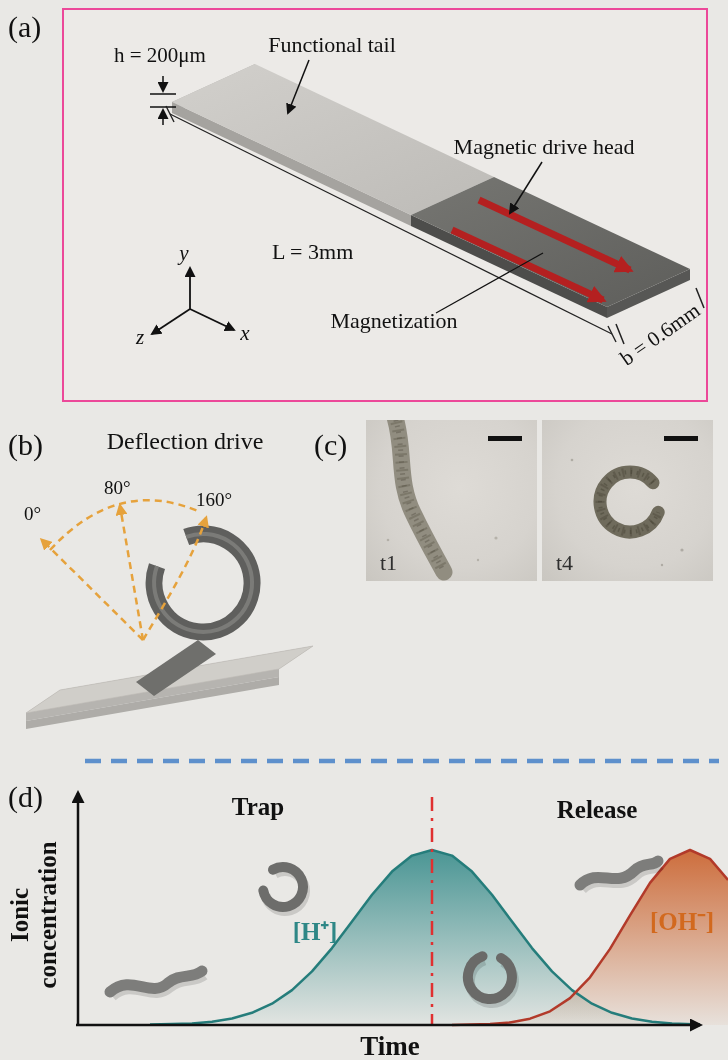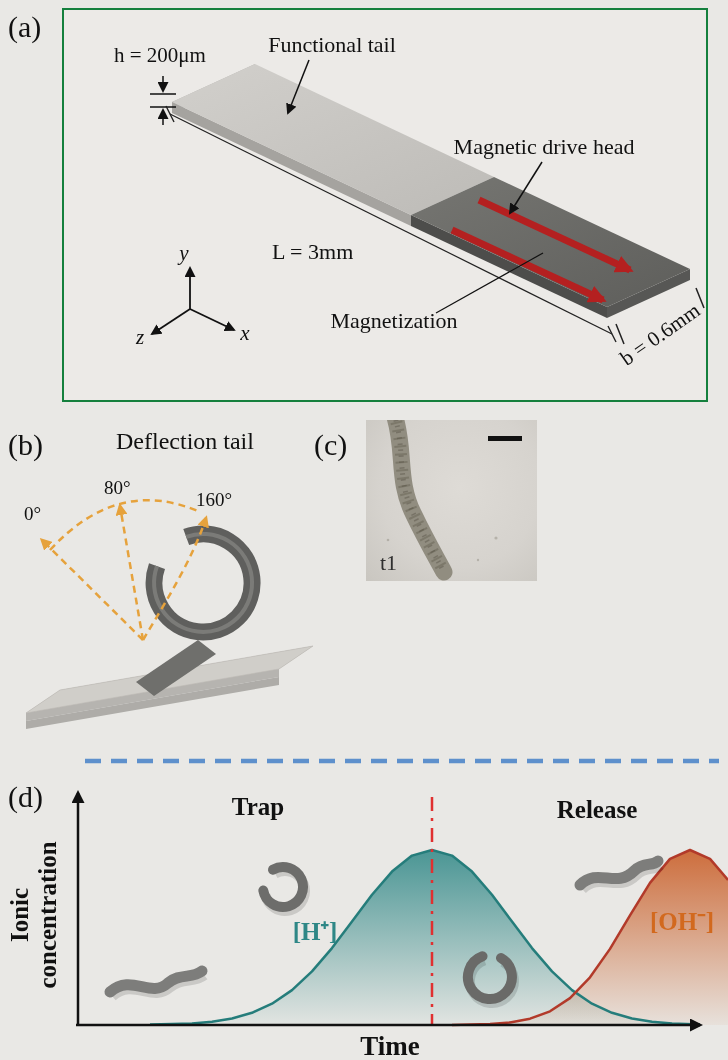--- a/index.html
+++ b/index.html
@@ -1,20 +1,20 @@
 <!DOCTYPE html>
 <html><head>
 <meta charset="utf-8">
 <style>
   html,body{margin:0;padding:0;background:#e9e8e5;}
   #figure{position:relative;width:728px;height:1060px;background:#e9e8e5;overflow:hidden;
           font-family:"Liberation Serif",serif;color:#111;}
   .panel-letter{position:absolute;font-size:30px;color:#111;line-height:1;}
   #panel-a-box{position:absolute;left:62px;top:8px;width:642px;height:390px;
-               border:2px solid #15803d;background:#eceae7;}
+               border:2px solid #ec4899;background:#eceae7;}
   #panel-b-title{position:absolute;left:70px;top:428px;width:230px;text-align:center;
                  font-size:24px;color:#111;}
   #panel-c-grid{position:absolute;left:366px;top:420px;width:347px;height:327px;
                 display:grid;grid-template-columns:171px 171px;grid-template-rows:161px 161px;gap:5px;}
   .micrograph{position:relative;background:radial-gradient(circle at 55% 42%, #dedbd6 0%, #d6d3ce 60%, #c9c6c0 100%);}
   .micrograph svg{display:block;}
   svg text{font-family:"Liberation Serif",serif;}
   .abs{position:absolute;}
 </style>
 </head>
@@ -92,21 +92,21 @@
         <line x1="126" y1="299" x2="170" y2="320" stroke="#111" stroke-width="1.8" marker-end="url(#arrowBlack)"></line>
         <line x1="126" y1="299" x2="88" y2="324" stroke="#111" stroke-width="1.8" marker-end="url(#arrowBlack)"></line>
         <text x="120" y="250" font-size="21" font-style="italic" text-anchor="middle" fill="#111">y</text>
         <text x="181" y="330" font-size="21" font-style="italic" text-anchor="middle" fill="#111">x</text>
         <text x="76" y="334" font-size="21" font-style="italic" text-anchor="middle" fill="#111">z</text>
       </g>
     </svg>
   </div>
 
   <div class="panel-letter" style="left:8px;top:430px;">(b)</div>
-  <div id="panel-b-title">Deflection tail</div>
+  <div id="panel-b-title">Deflection drive</div>
 
   <svg class="abs" style="left:8px;top:468px;" width="330" height="292" viewBox="0 0 330 292">
     <defs>
       <marker id="arrowOrange" markerUnits="userSpaceOnUse" markerWidth="13" markerHeight="12" refX="9" refY="6" orient="auto">
         <path d="M0,0 L12,6 L0,12 Z" fill="#e6a23c"></path>
       </marker>
     </defs>
 
     <g>
       <polygon points="18,253 271,209 271,217 18,261" fill="#aeaca8"></polygon>
@@ -148,20 +148,36 @@
             <circle cx="112" cy="140" r="1.2"></circle>
             <circle cx="22" cy="120" r="1.3"></circle>
         </g>
         <rect x="122" y="16" width="34" height="5" fill="#111"></rect>
         <text x="14" y="150" font-size="22" fill="#2f2f2f">t1</text>
       </svg>
     </div>
 
 
 
+    <div class="micrograph">
+      <svg width="171" height="161" viewBox="0 0 171 161">
+        <g>
+          <path d="M111,62.7 A30,30 0 1 0 116.2,92.3" fill="none" stroke="#6f6b5c" stroke-width="13" stroke-linecap="round"></path>
+          <path d="M111,62.7 A30,30 0 1 0 116.2,92.3" fill="none" stroke="#4d4a3b" stroke-width="9" stroke-dasharray="2 6" opacity="0.45"></path>
+          <path d="M111,62.7 A30,30 0 1 0 116.2,92.3" fill="none" stroke="#3e3b2e" stroke-width="4" stroke-dasharray="1.5 4.5" opacity="0.4"></path>
+        </g>
+        <g fill="#87837a" opacity="0.5">
+          <circle cx="140" cy="130" r="1.6"></circle>
+            <circle cx="120" cy="145" r="1.2"></circle>
+            <circle cx="30" cy="40" r="1.3"></circle>
+        </g>
+        <rect x="122" y="16" width="34" height="5" fill="#111"></rect>
+        <text x="14" y="150" font-size="22" fill="#2f2f2f">t4</text>
+      </svg>
+    </div>
   </div>
 
   <svg class="abs" style="left:82px;top:756px;" width="640" height="10">
     <line x1="3" y1="5" x2="637" y2="5" stroke="#5e90cc" stroke-width="4.5" stroke-dasharray="16 10"></line>
   </svg>
 
   <div class="panel-letter" style="left:8px;top:782px;">(d)</div>
 
   <svg class="abs" style="left:0;top:775px;" width="728" height="285" viewBox="0 0 728 285">
     <defs>

